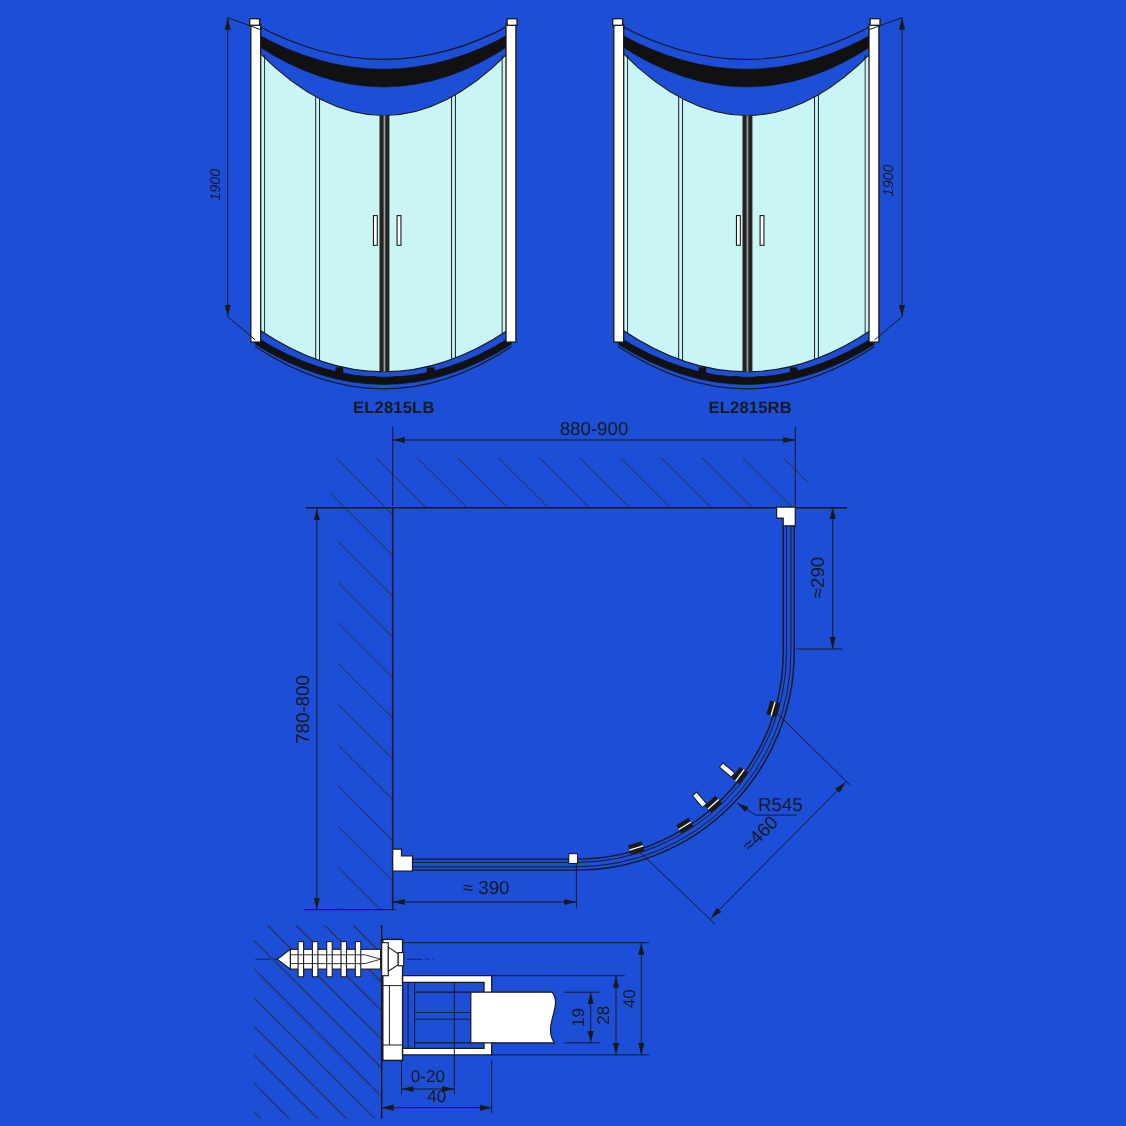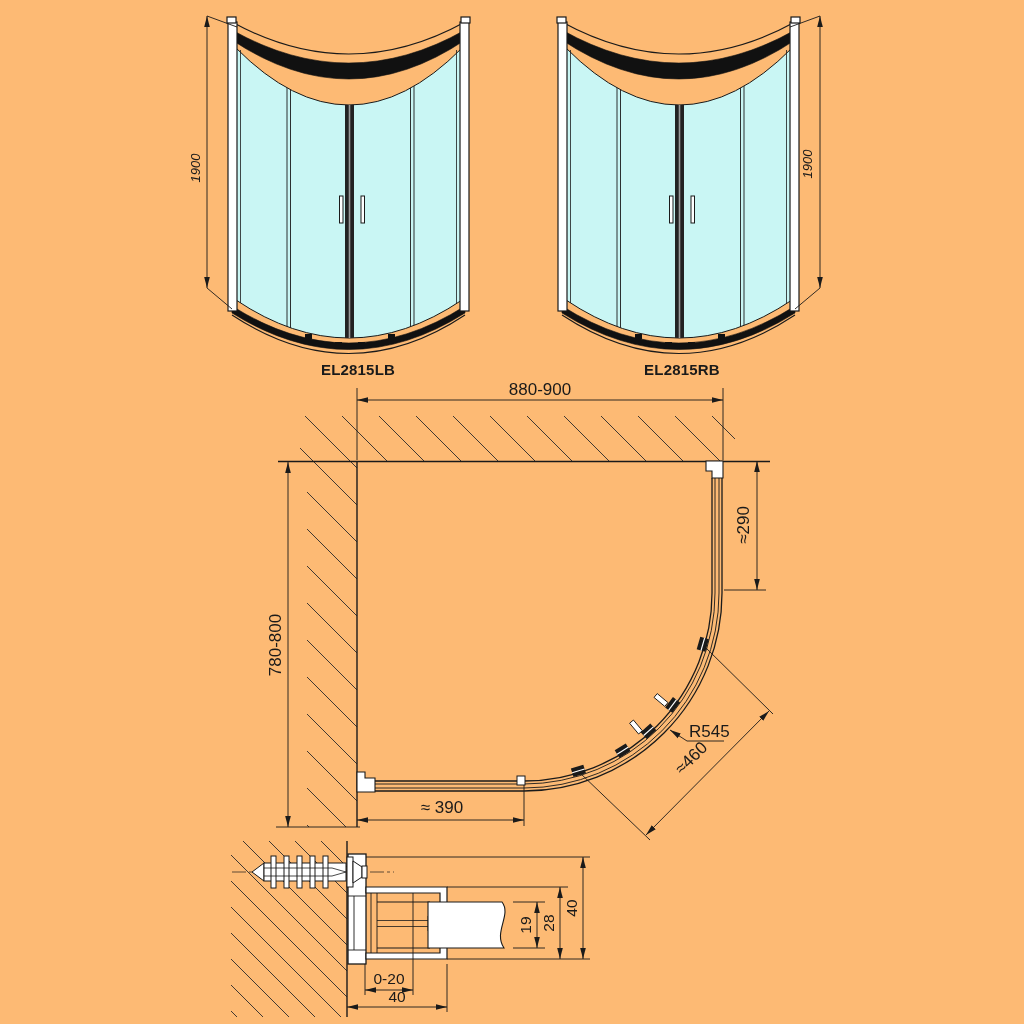--- a/index.html
+++ b/index.html
@@ -1,16 +1,16 @@
 <!DOCTYPE html>
 <html><head>
 <meta charset="utf-8">
 <style>
   html,body{margin:0;padding:0;background:#ffffff;}
-  .canvas{position:relative;width:1024px;height:1024px;background:#fdba74;overflow:hidden;
+  .canvas{position:relative;width:1024px;height:1024px;background:#1d4ed8;overflow:hidden;
           font-family:"Liberation Sans",sans-serif;}
   svg text{fill:#1a1a1a;font-family:"Liberation Sans",sans-serif;}
   .dim{font-size:17px;}
   .dimS{font-size:15.5px;}
   .lbl{font-size:15px;font-weight:600;letter-spacing:.2px;}
   .h1900{font-size:13px;font-style:italic;}
 </style>
 </head>
 <body>
 

